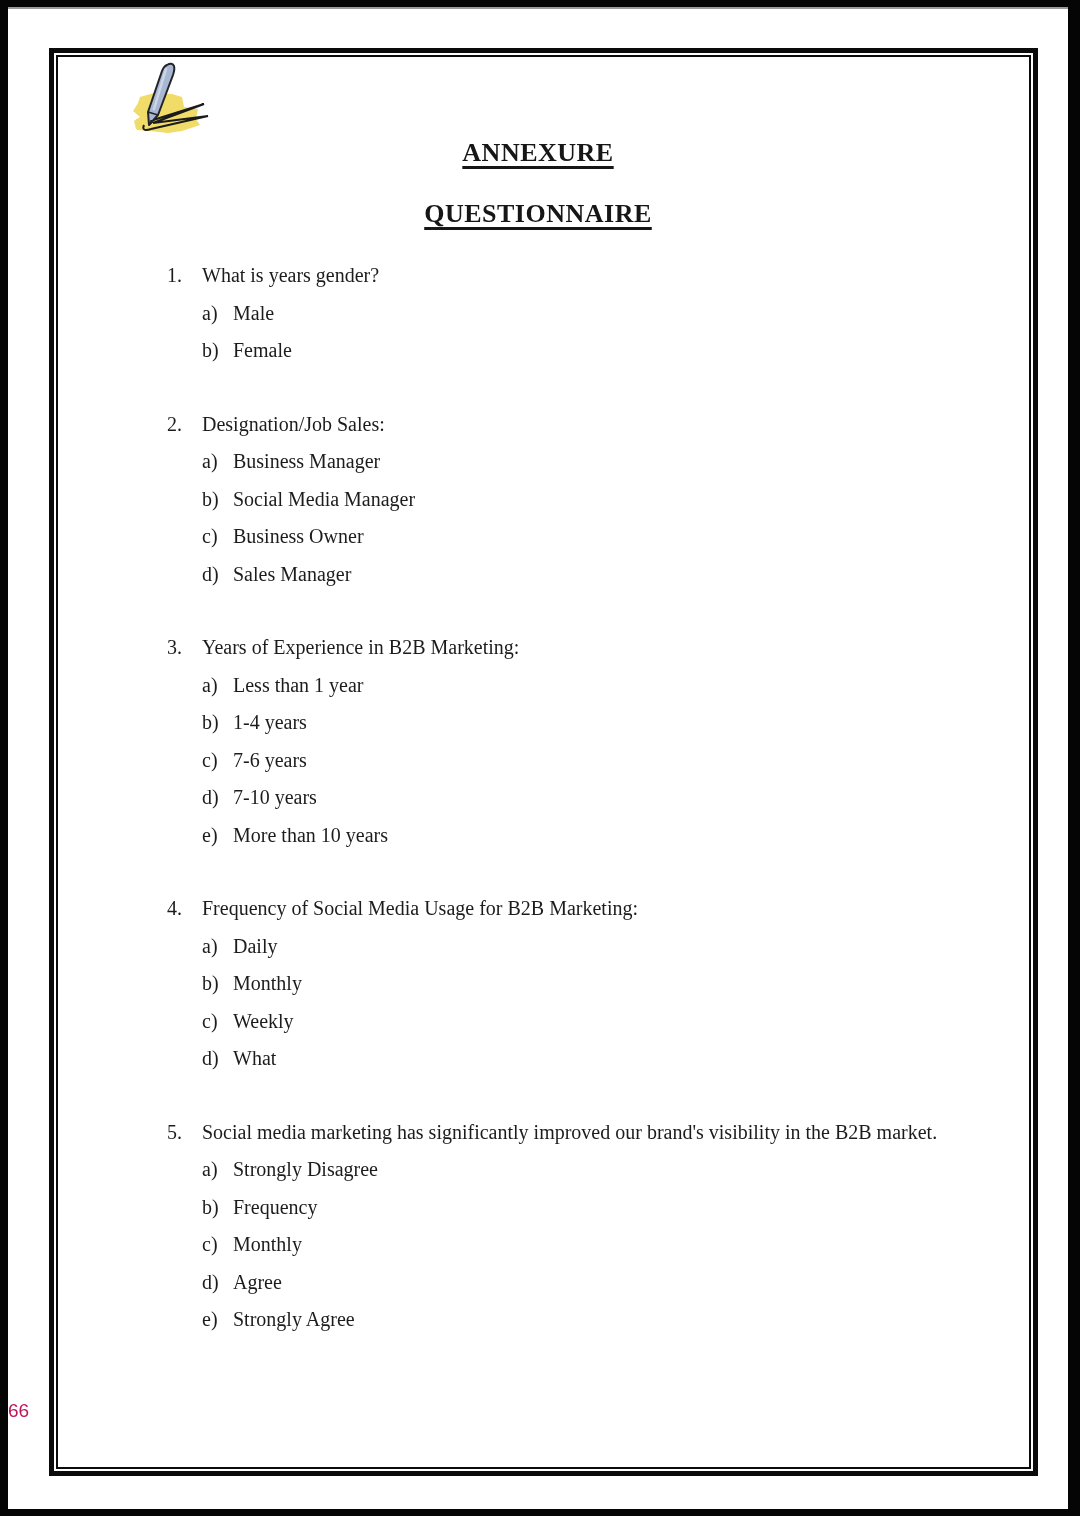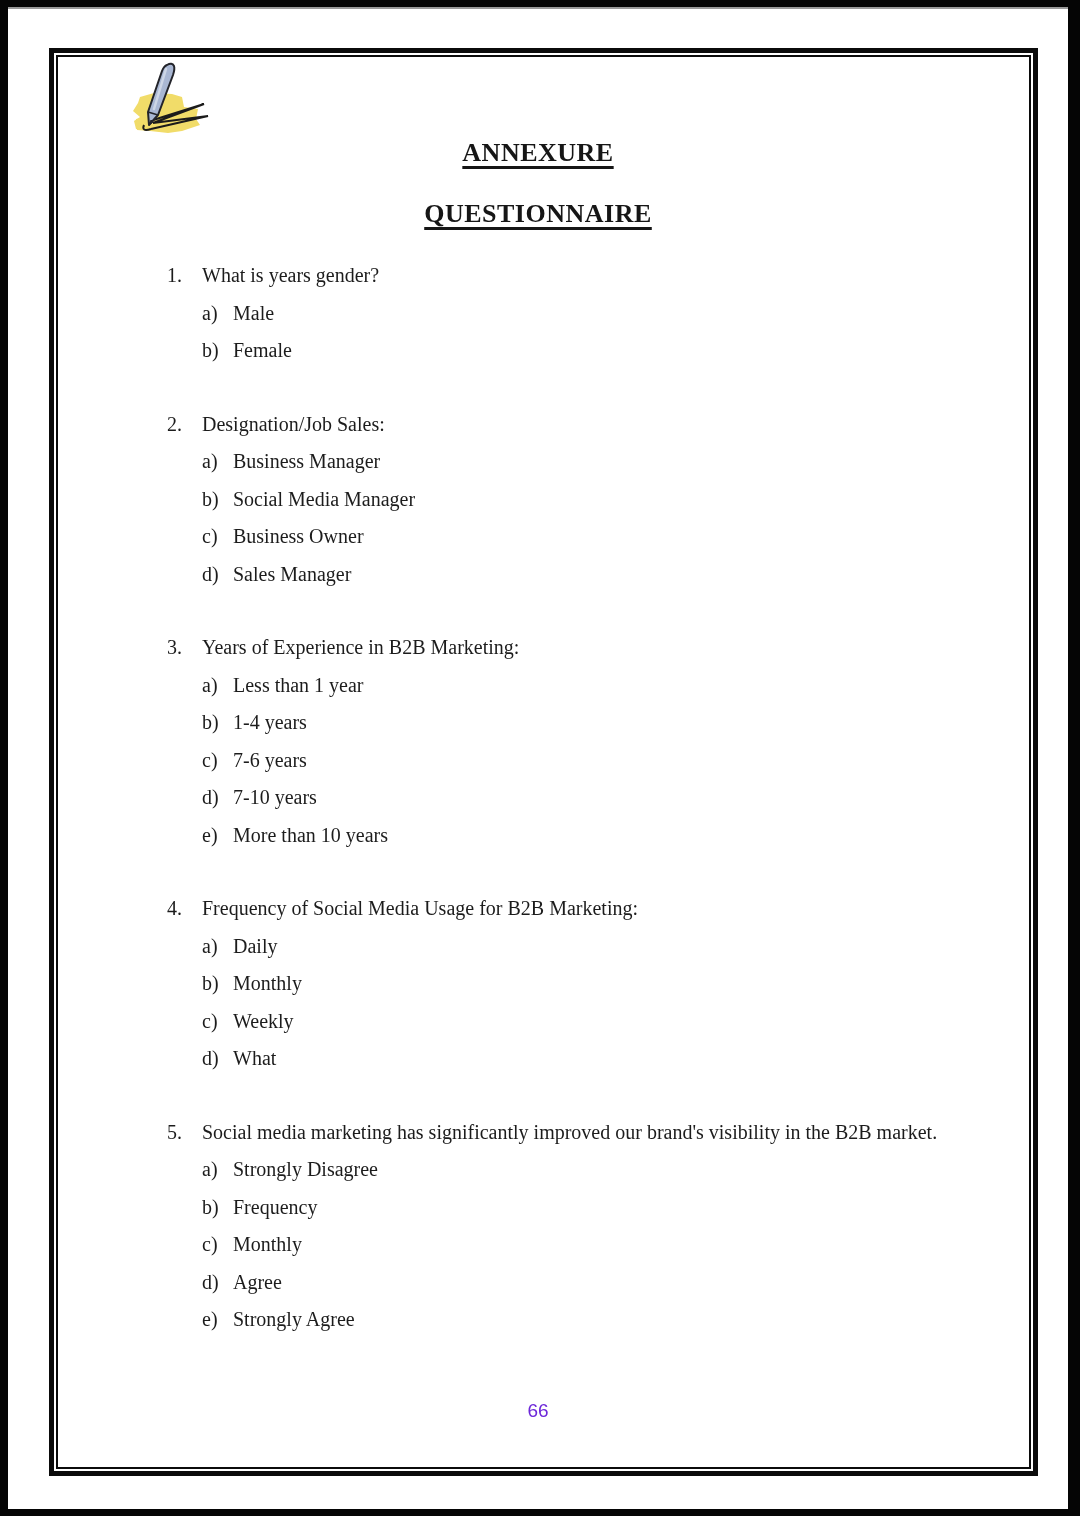--- a/index.html
+++ b/index.html
@@ -45,23 +45,23 @@
     font-size:20px;color:#1c1c1c;
   }
   .q-block + .q-block{margin-top:36px;}
   .q-row{display:flex;line-height:37.5px;}
   .q-num{width:35px;flex:0 0 35px;}
   .q-text{flex:1;text-align:justify;}
   .opt-row{display:flex;line-height:37.5px;margin-left:35px;}
   .opt-letter{width:31px;flex:0 0 31px;}
   .opt-text{flex:1;}
   .page-footer{
-    position:absolute;left:0;right:0;top:1389px;text-align:center;
+    position:absolute;left:0;right:0;top:1389px;
     font-family:"Liberation Sans", sans-serif;
-    font-size:19px;line-height:26px;color:#6d28d9;
+    font-size:19px;line-height:26px;color:#be185d;
   }
 </style>
 </head>
 <body>
 
 <div class="page">
   <div class="frame">
     <div class="frame-inner"></div>
   </div>
 

